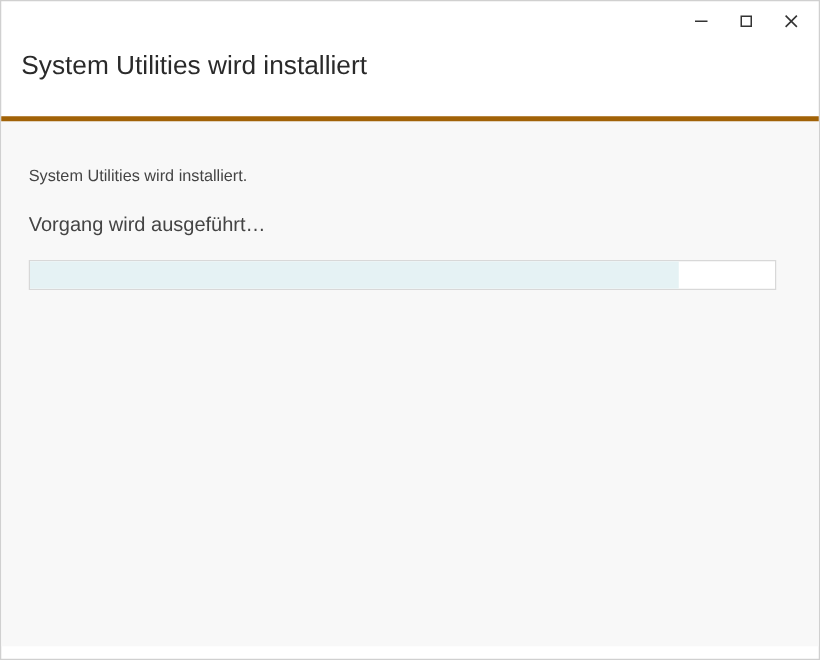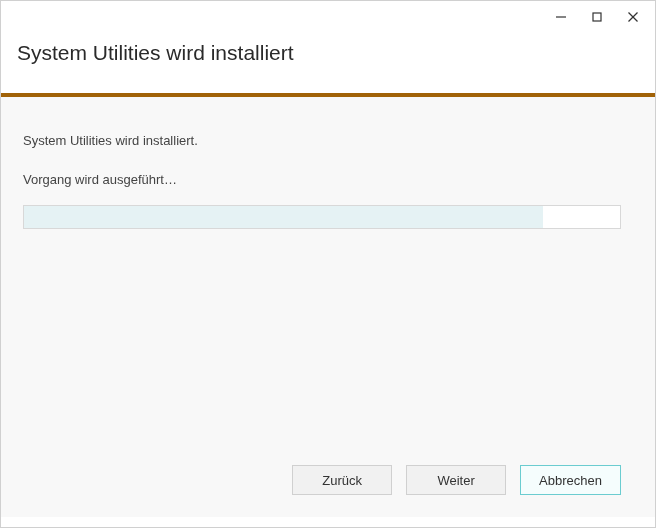--- a/index.html
+++ b/index.html
@@ -61,21 +61,21 @@
       position: relative;
     }
     
     .status-text {
       font-size: 13px;
       color: #444;
       margin-bottom: 24px;
     }
     
     .progress-label {
-      font-size: 13px;
+      font-size: 16px;
       color: #444;
       margin-bottom: 18px;
     }
     
     .progress-bar-container {
       width: 100%;
       height: 24px;
       background: #ffffff;
       border: 1px solid #d8d8d8;
       overflow: hidden;
@@ -142,18 +142,13 @@
   <h1 class="header-title">System Utilities wird installiert</h1>
 </div>
 
 <div class="content-area">
   <div class="status-text">System Utilities wird installiert.</div>
   <div class="progress-label">Vorgang wird ausgeführt…</div>
   <div class="progress-bar-container">
     <div class="progress-bar-fill" style="width: 87%;"></div>
   </div>
 
-  <div class="button-row">
-    <button class="wizard-button">Zurück</button>
-    <button class="wizard-button">Weiter</button>
-    <button class="wizard-button primary">Abbrechen</button>
-  </div>
 </div>
 
 </body></html>

